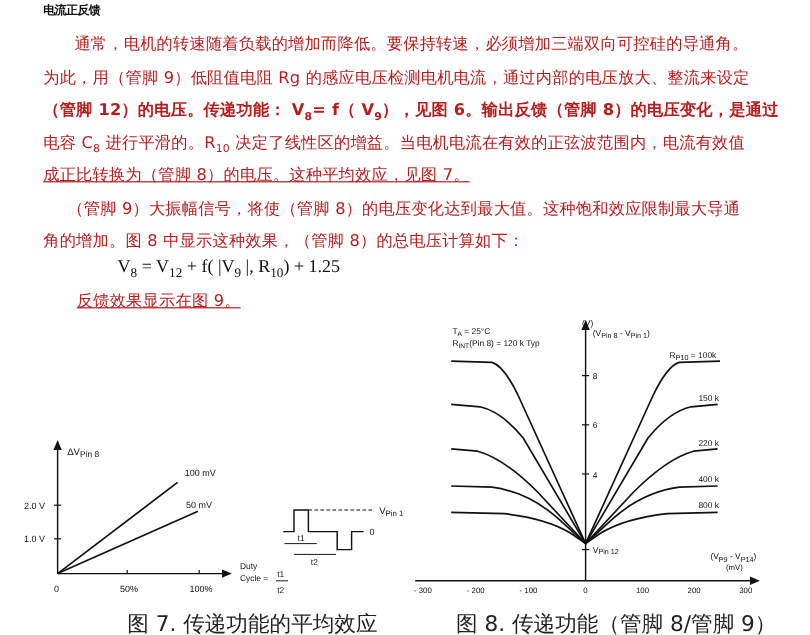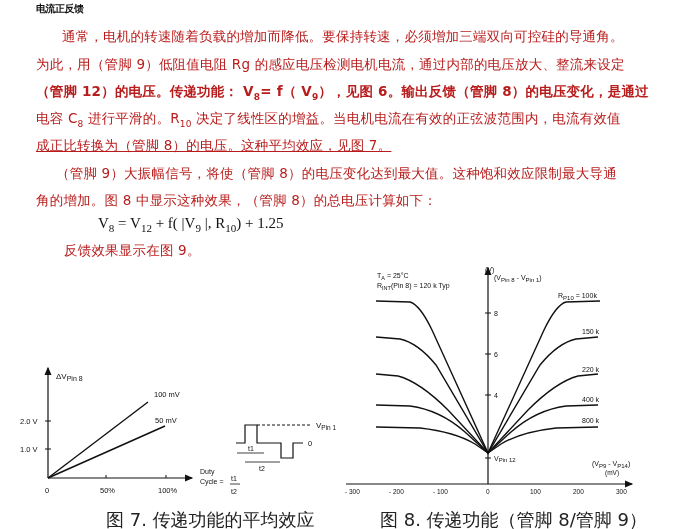--- a/index.html
+++ b/index.html
@@ -29,21 +29,21 @@
 </div>
 <div class="line" style="top:137px;text-decoration:underline;">成正比转换为（管脚 8）的电压。这种平均效应，见图 7。</div>
 
 <div class="line" style="left:56px; top:165px;">（管脚 9）大振幅信号，将使（管脚 8）的电压变化达到最大值。这种饱和效应限制最大导通</div>
 <div class="line" style="top:192px;">角的增加。图 8 中显示这种效果，（管脚 8）的总电压计算如下：</div>
 
 <div class="formula">
   <span>V</span><sub>8</sub><span> = V</span><sub>12</sub><span> + f( |V</span><sub>9</sub><span> |, R</span><sub>10</sub><span>) + 1.25</span>
 </div>
 
-<div class="line" style="left:64px; top:242px;">反馈效果显示在图 9。</div>
+<div class="line" style="left:64px; top:242px;text-decoration:underline;">反馈效果显示在图 9。</div>
 
 <svg style="position:absolute; left:0; top:360px;" width="340" height="140" viewBox="0 360 340 140">
   <defs>
     <marker id="arr" markerWidth="8" markerHeight="8" refX="6" refY="4" orient="auto">
       <path d="M0,1 L7,4 L0,7 Z" fill="#111"></path>
     </marker>
   </defs>
   <line x1="48" y1="478" x2="48" y2="368" stroke="#111" stroke-width="1.2" marker-end="url(#arr)"></line>
   <line x1="48" y1="478" x2="192" y2="478" stroke="#111" stroke-width="1.2" marker-end="url(#arr)"></line>
   <line x1="45" y1="421" x2="51" y2="421" stroke="#111"></line>

